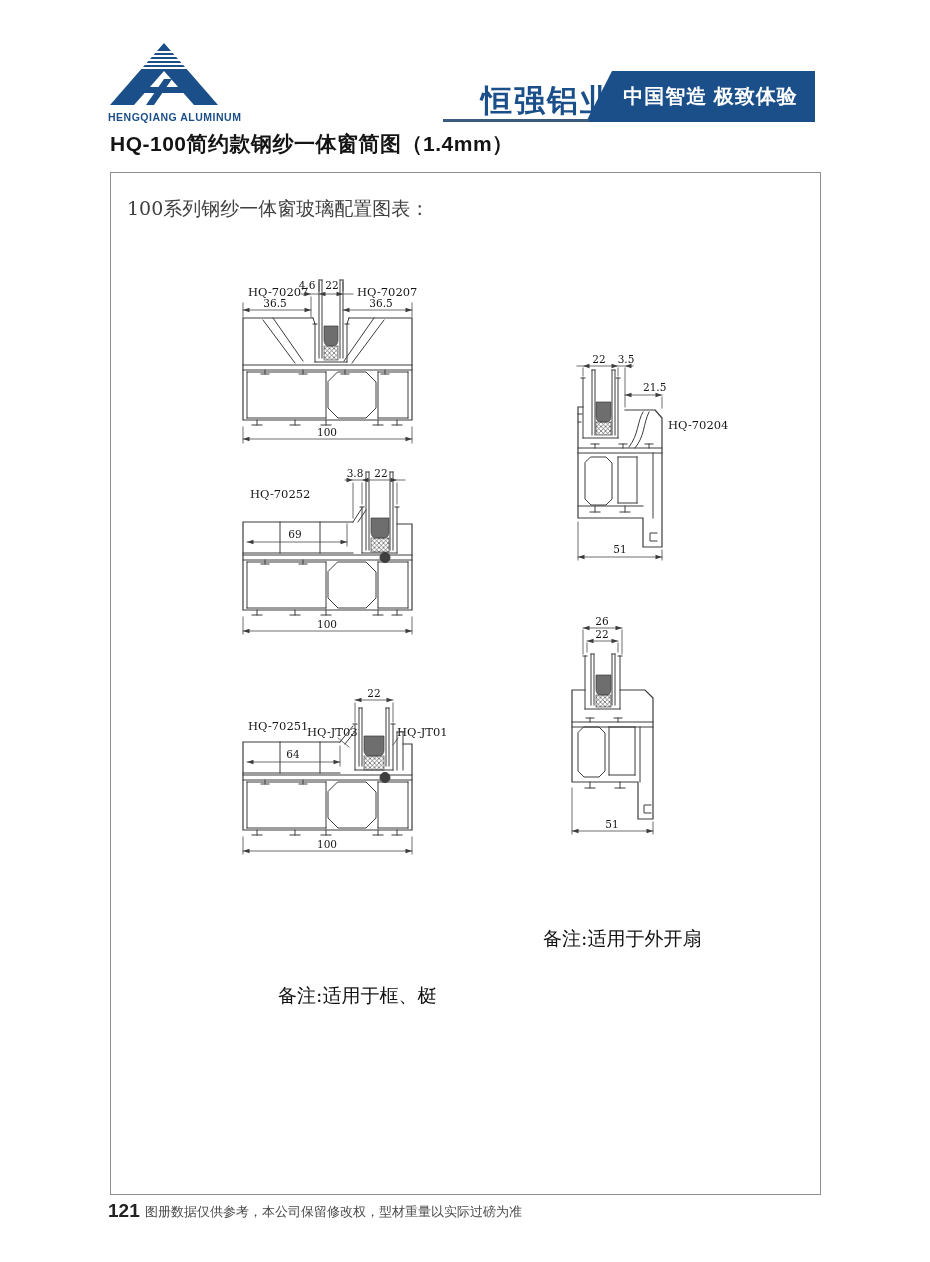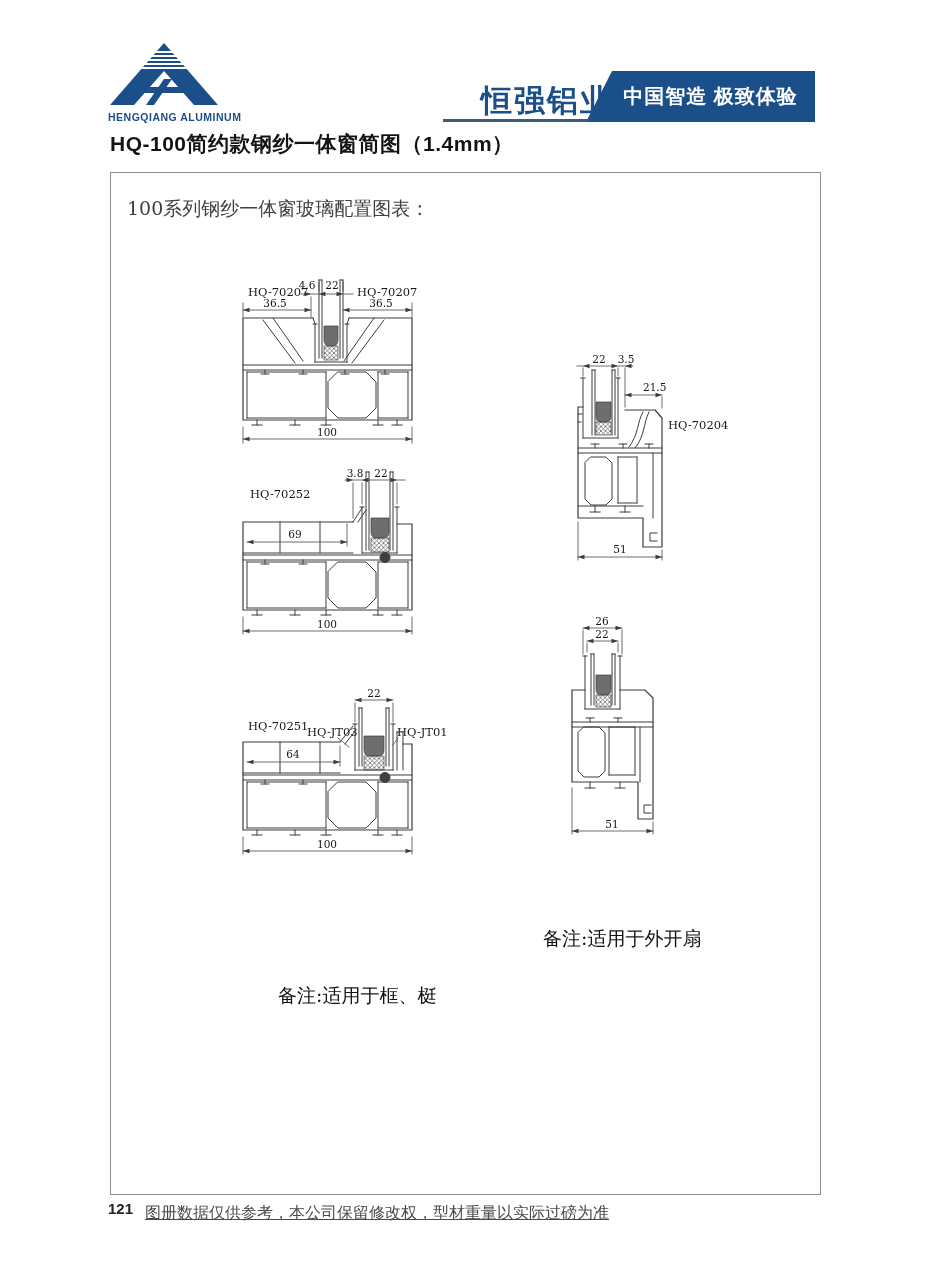--- a/index.html
+++ b/index.html
@@ -15,22 +15,22 @@
             display:flex; align-items:center; justify-content:center; padding-left:20px; }
   .banner span { color:#fff; font-size:20px; font-weight:bold; letter-spacing:1px; white-space:nowrap; }
   .brand-rule { background:#3c5a7d; }
   .page-title { font-size:21px; font-weight:bold; color:#141414; letter-spacing:.5px; }
   
   .content-box { border:1px solid #8f8f8f; background:#fff; }
   .section-title { font-size:19px; color:#404040; }
   .note { font-size:19px; color:#121212; }
   .footnote { font-size:19px; color:#121212; }
   
-  .page-num { font-size:15px; font-weight:bold; color:#222; }
-  .disclaimer { font-size:16px; color:#4a4a4a;text-decoration:underline; }
+  .page-num { font-size:19px; font-weight:bold; color:#222; }
+  .disclaimer { font-size:13px; color:#4a4a4a; }
   
   .diag { position:absolute; }
   svg .ln { stroke:#3c3c3c; stroke-width:1; fill:none; stroke-linecap:square; }
   svg .ln2 { stroke:#3c3c3c; stroke-width:1.2; fill:none; stroke-linecap:square; }
   svg .thin { stroke:#4a4a4a; stroke-width:.8; }
   svg .ar { fill:#3c3c3c; stroke:none; }
   svg .blk { fill:#6e6e6e; stroke:#3c3c3c; stroke-width:.7; }
   svg .hat { fill:url(#hatch); stroke:#4a4a4a; stroke-width:.7; }
   svg .dot { fill:#3f3f3f; stroke:#3c3c3c; }
   svg .dt { font:10.5px "DejaVu Serif",serif; fill:#161616; }

